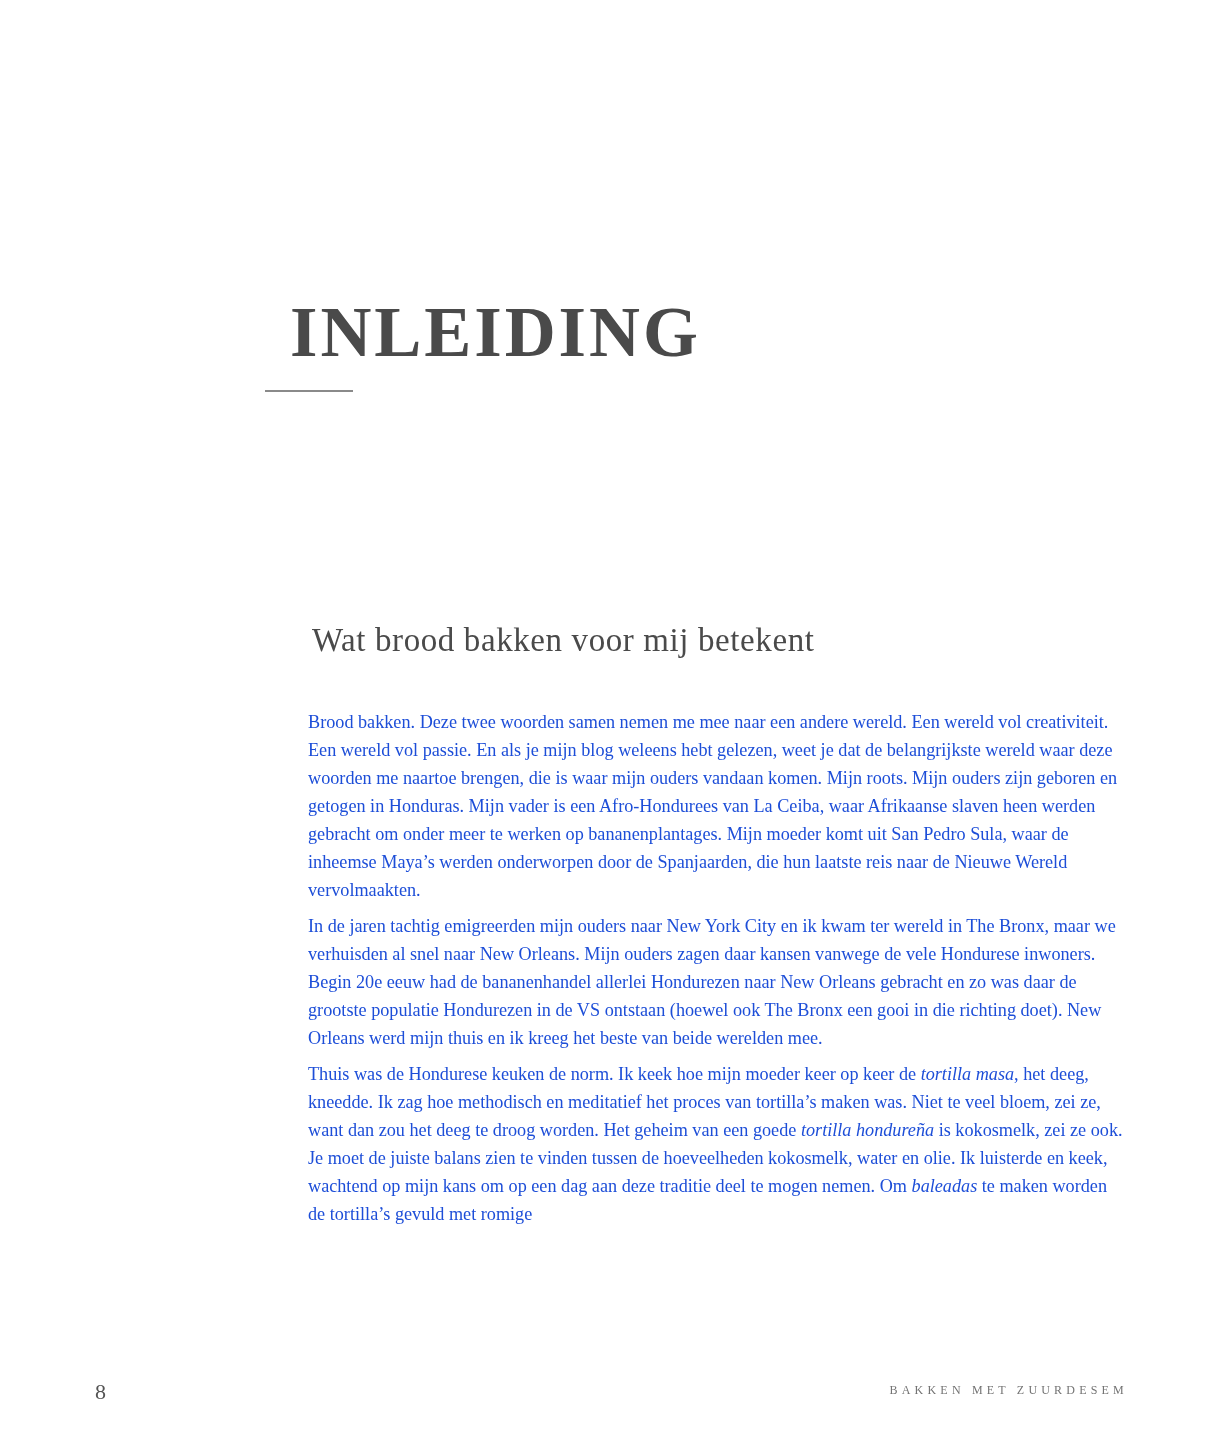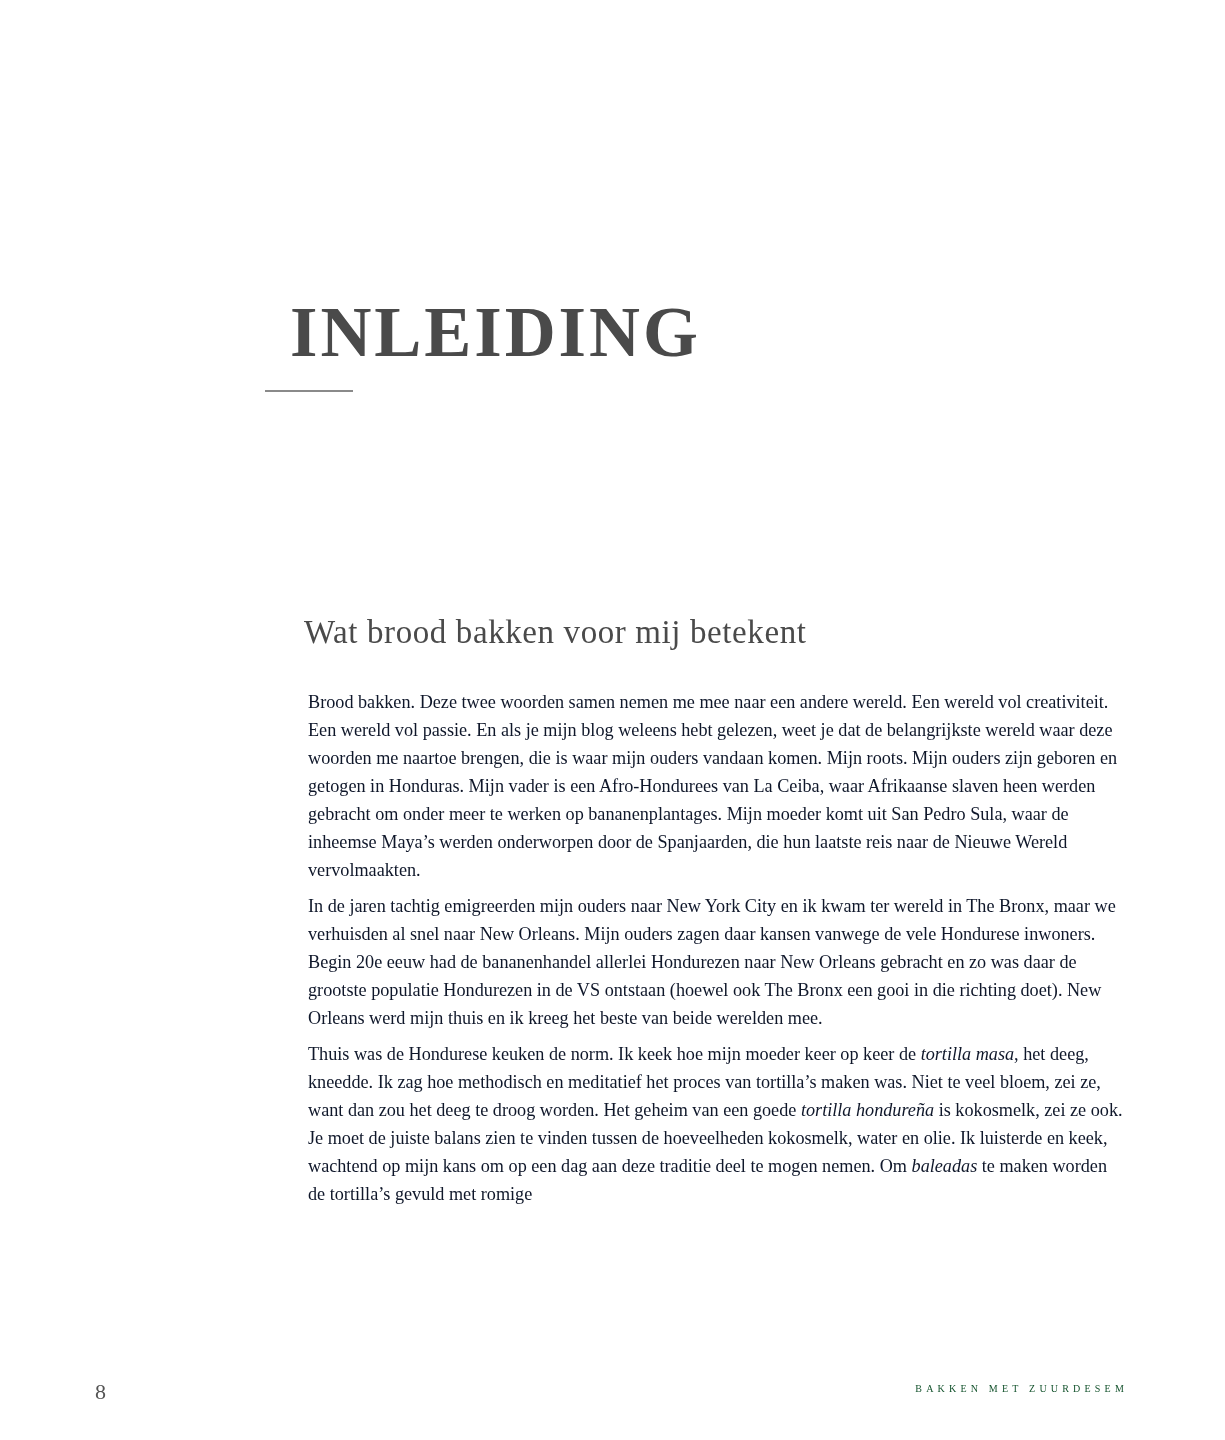--- a/index.html
+++ b/index.html
@@ -34,60 +34,60 @@
       left: 265px;
       top: 390px;
       width: 88px;
       height: 2px;
       background: #8a8a8a;
     }
     .section-heading {
       position: absolute;
       left: 304px;
       top: 614px;
-      margin: 0;
+      margin: 8px;
       font-family: "Liberation Serif", "DejaVu Serif", serif;
       font-weight: normal;
       font-size: 33px;
       letter-spacing: 0.6px;
       color: #4a4a4a;
       line-height: 1.1;
     }
     .body-text {
       position: absolute;
       left: 308px;
-      top: 688px;
+      top: 708px;
       width: 816px;
       font-family: "Liberation Serif", "DejaVu Serif", serif;
       font-size: 18.2px;
       line-height: 28px;
-      color: #0f172a;
+      color: #1d4ed8;
     }
     .body-text p {
       margin: 0 0 8px 0;
     }
     .body-text em {
     }
     .page-number {
       position: absolute;
       left: 95px;
       top: 1381px;
       font-family: "Liberation Serif", "DejaVu Serif", serif;
       font-size: 22px;
       color: #555555;
       line-height: 1;
     }
     .running-footer {
       position: absolute;
       right: 97px;
       top: 1384px;
       font-family: "Liberation Serif", "DejaVu Serif", serif;
-      font-size: 10px;
+      font-size: 12px;
       letter-spacing: 4.2px;
-      color: #14532d;
+      color: #737373;
       line-height: 1;
     }
   </style>
 </head>
 <body>
 
 <h1 class="chapter-title">INLEIDING</h1>
 <div class="title-rule"></div>
 
 <h2 class="section-heading">Wat brood bakken voor mij betekent</h2>

